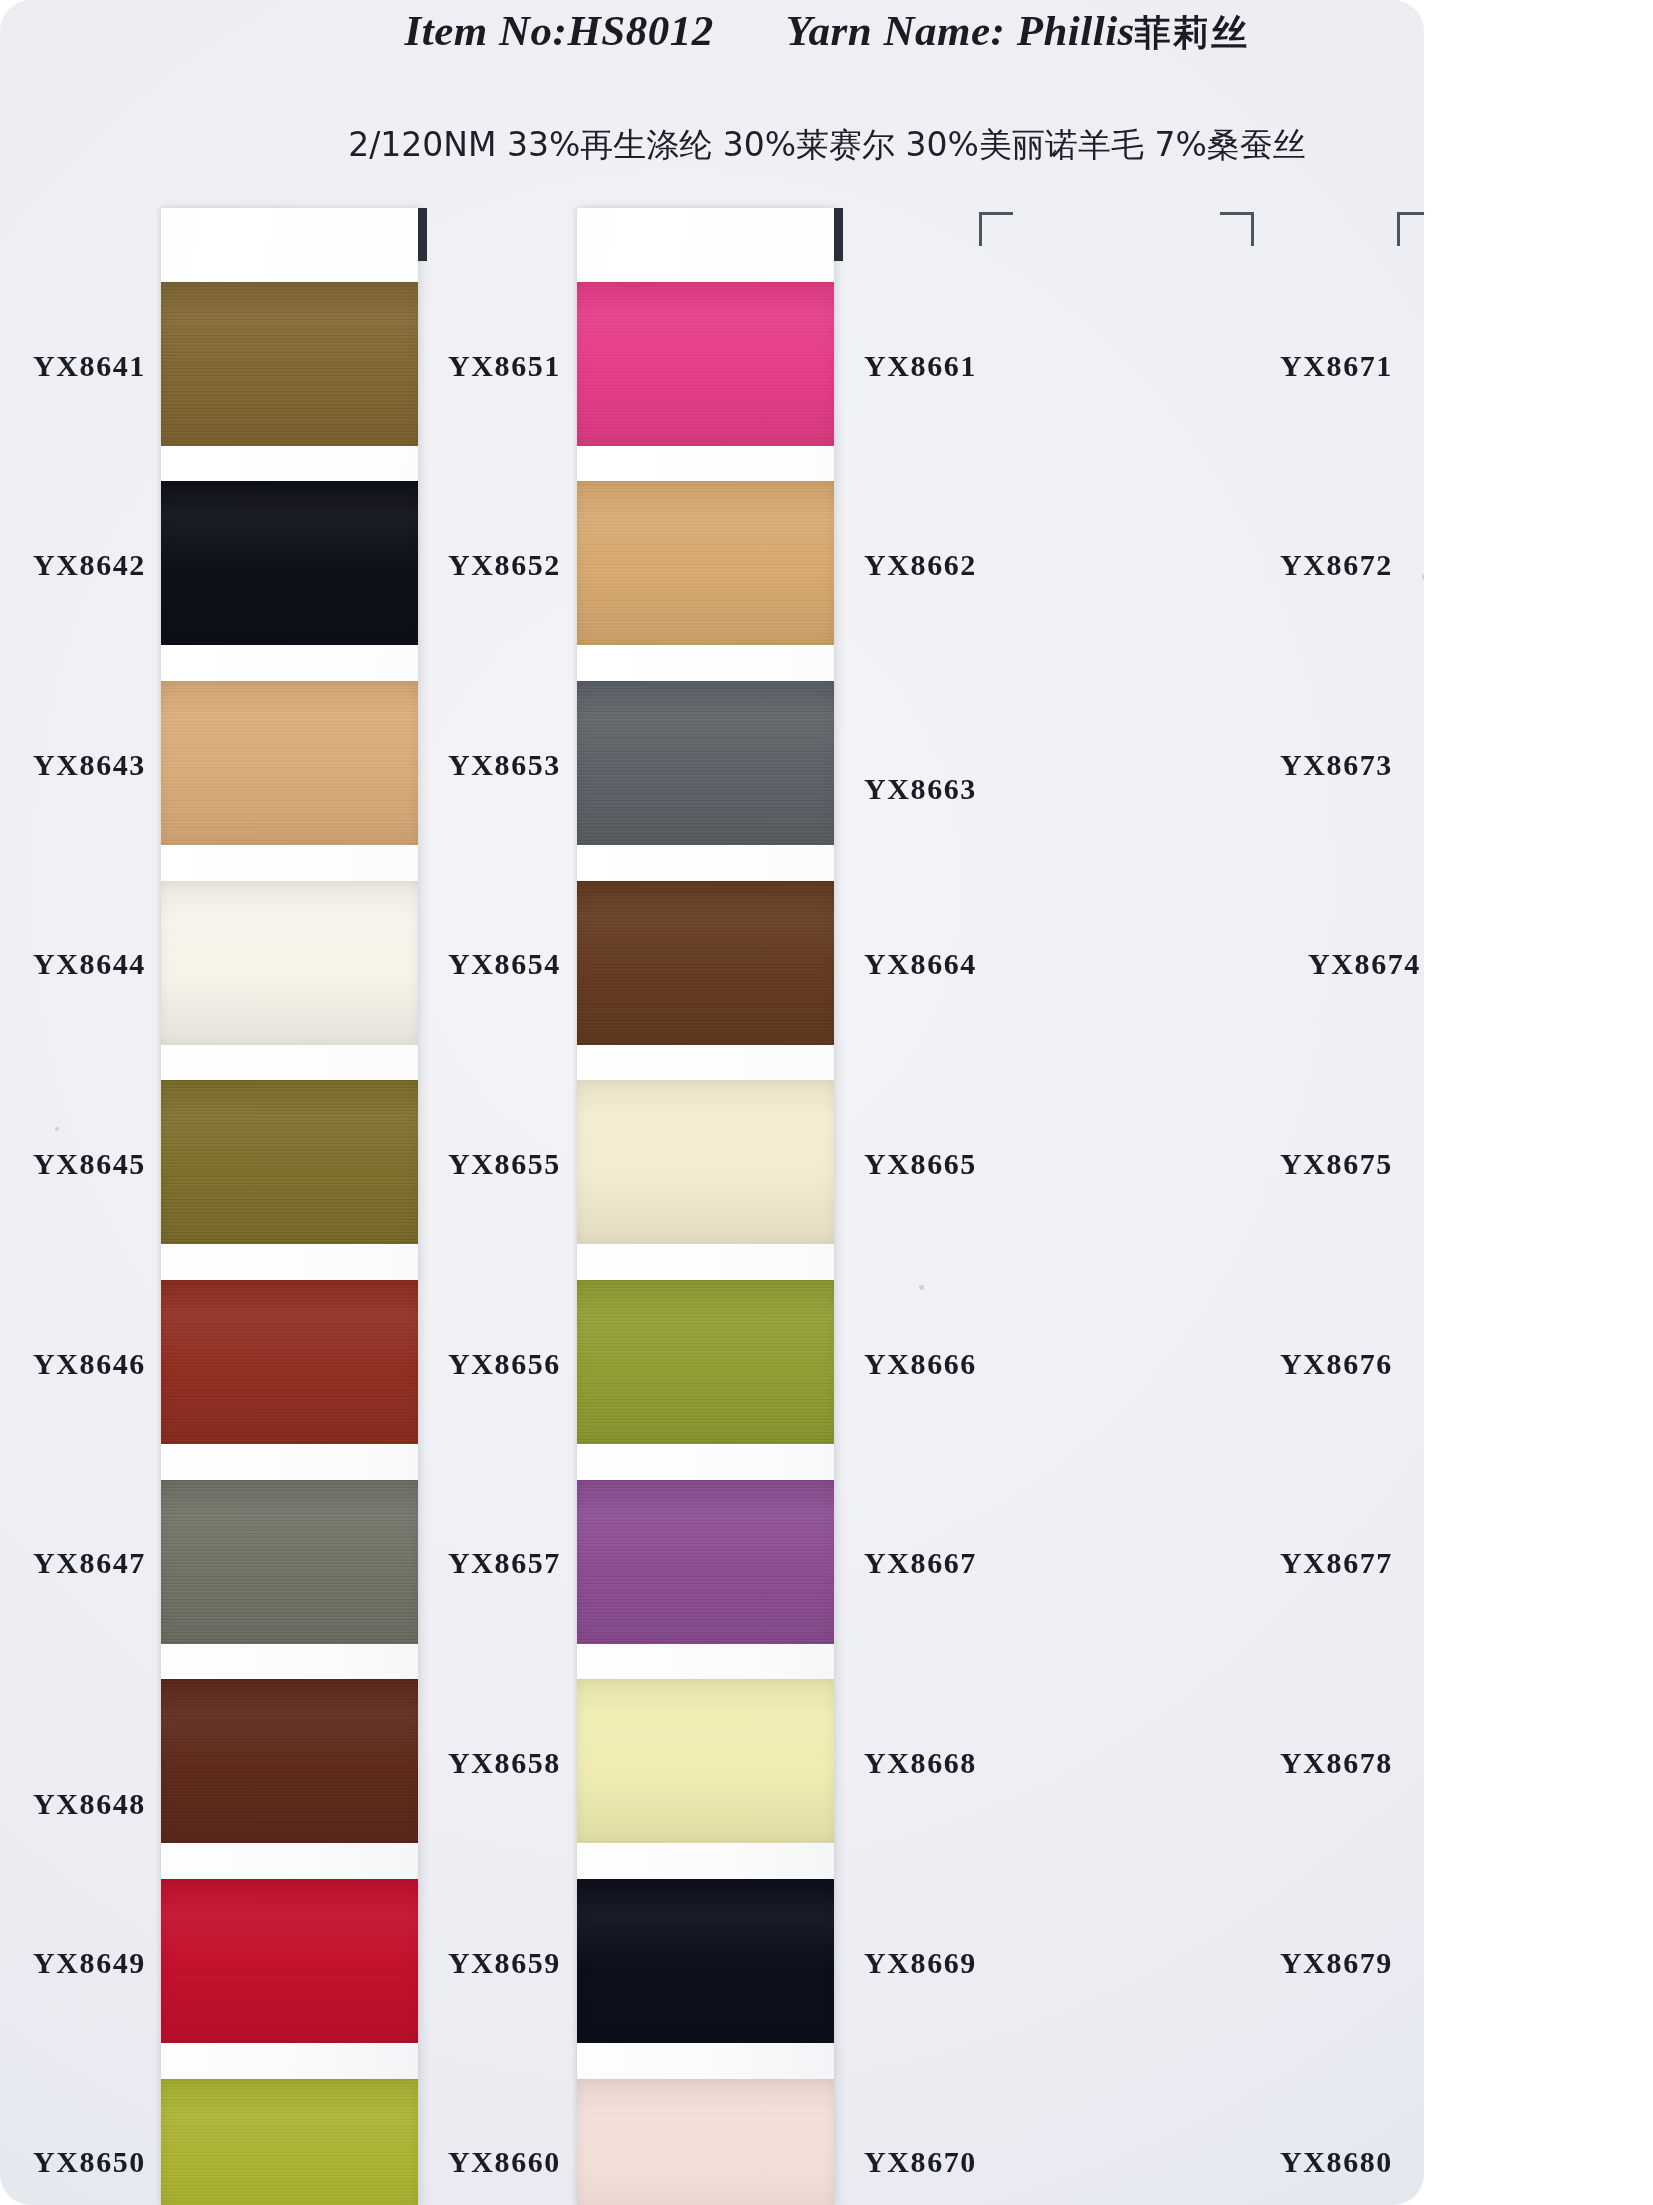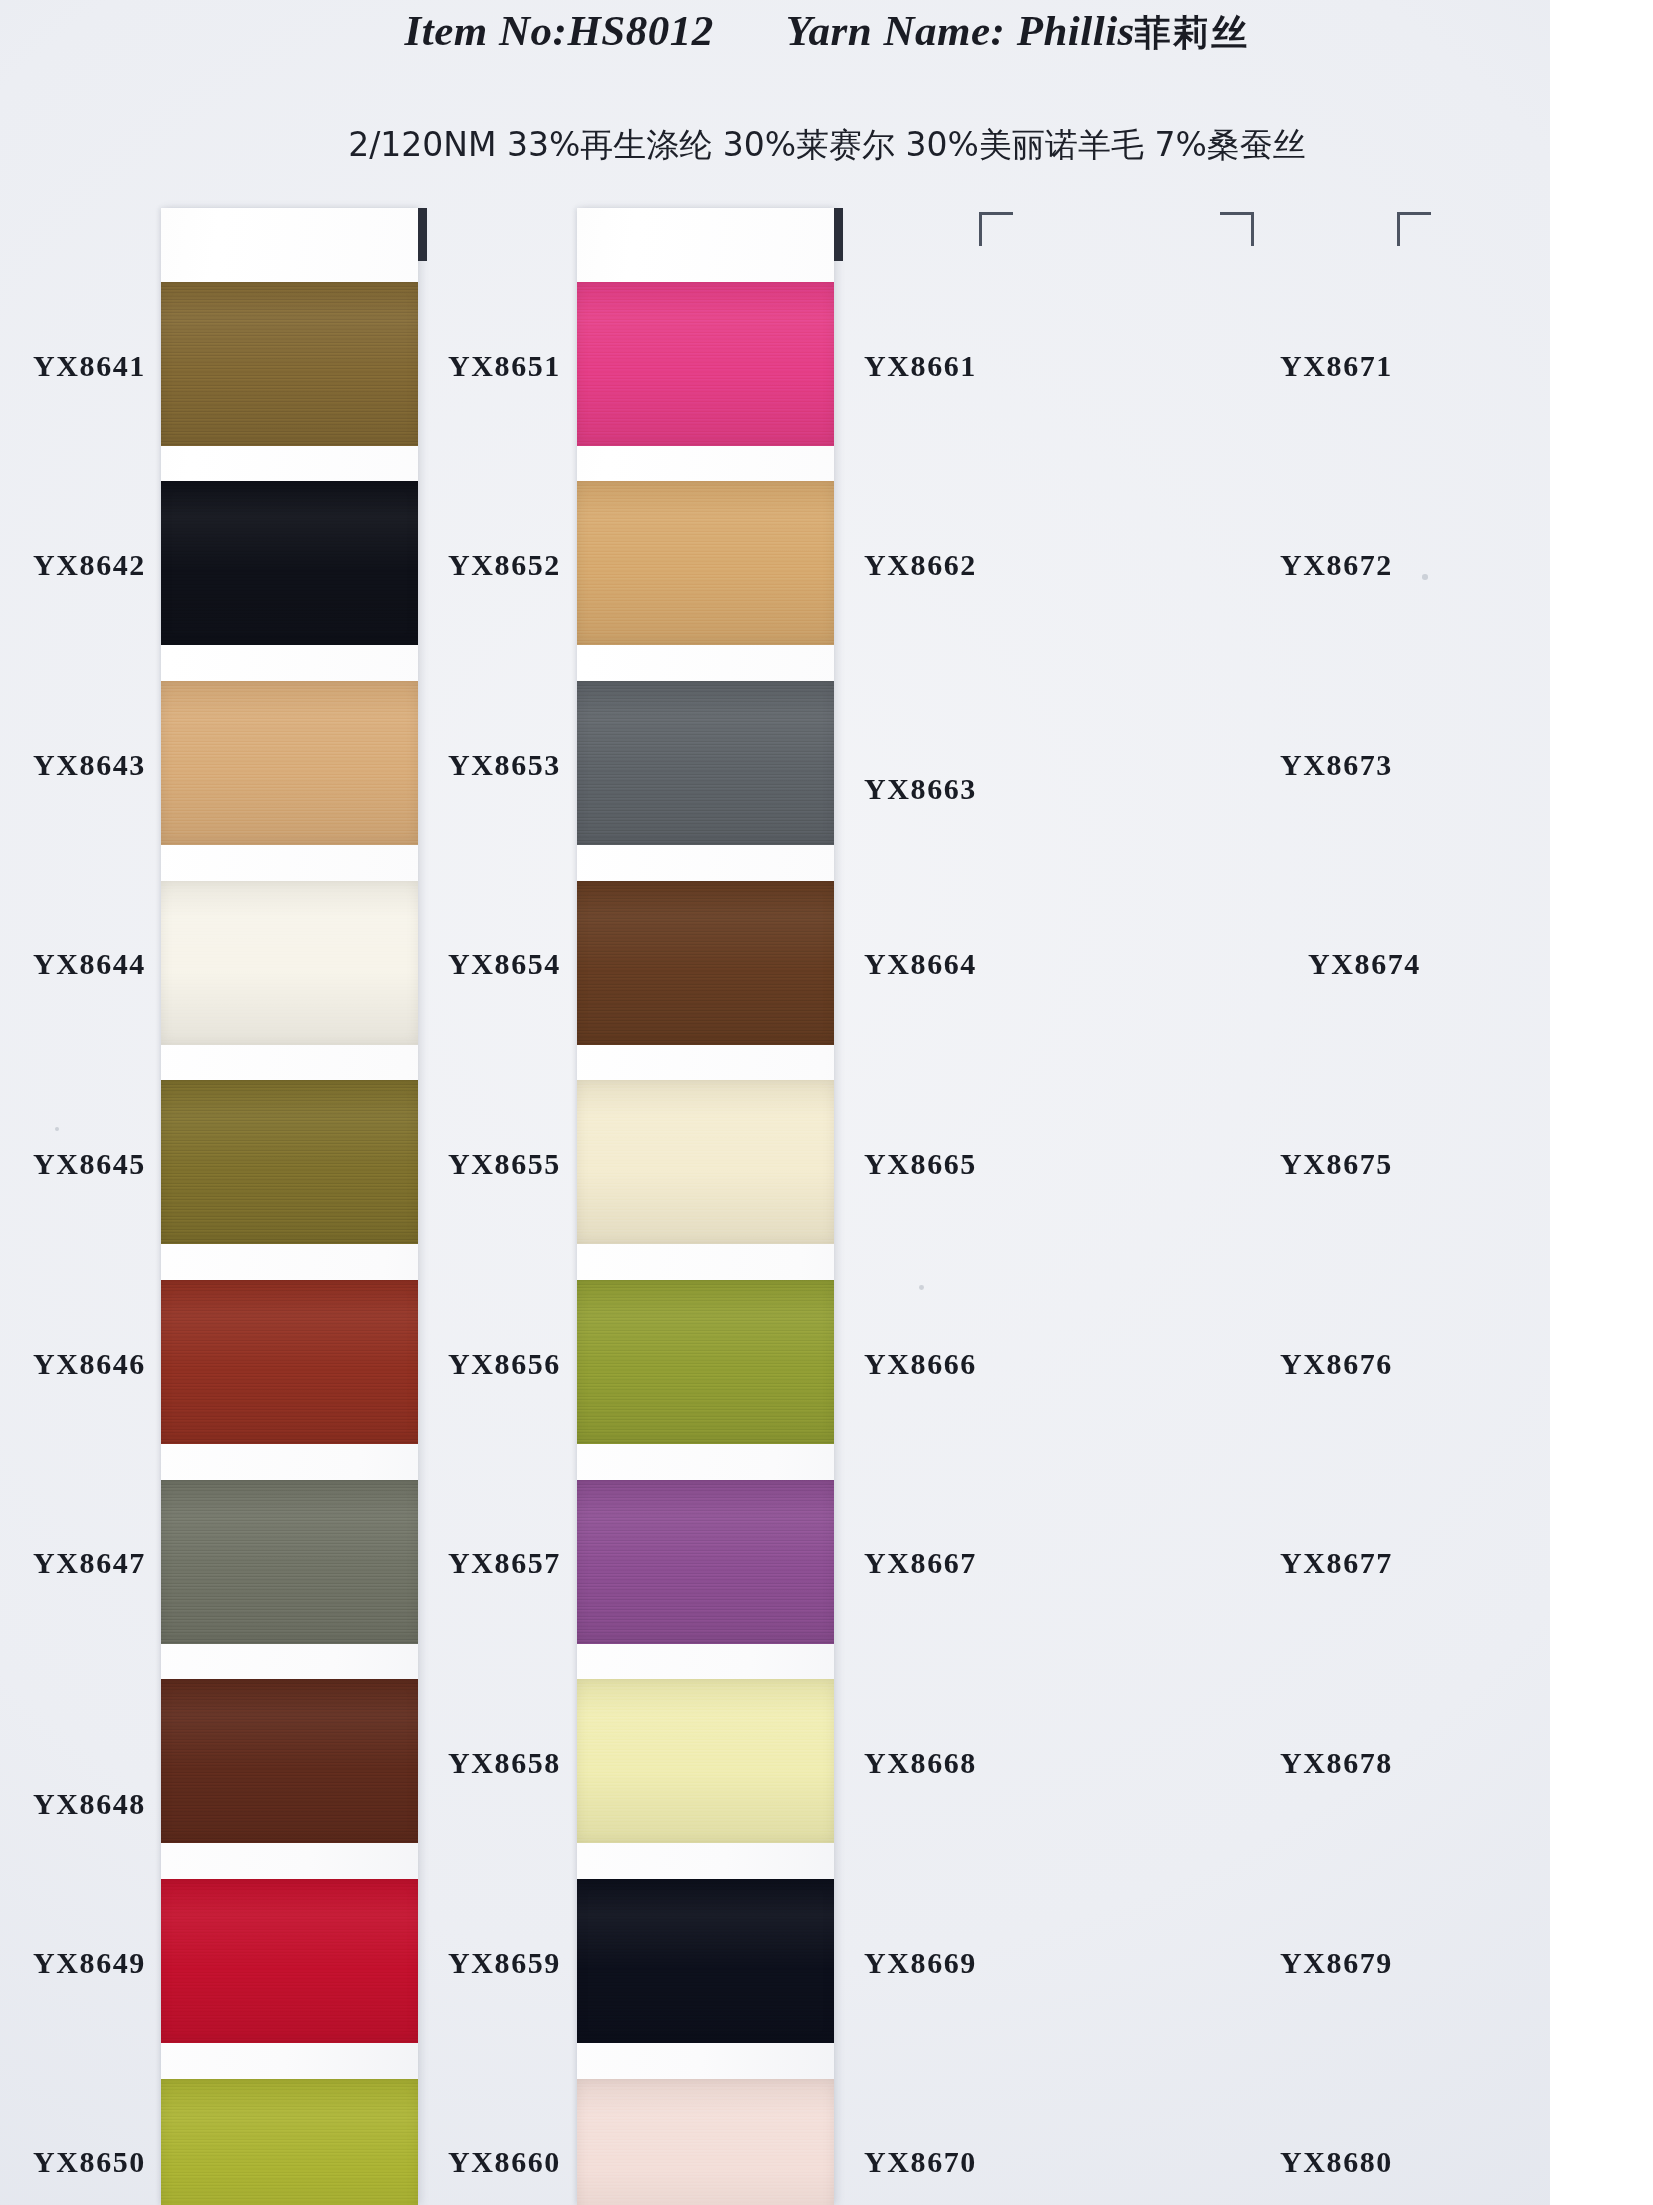--- a/index.html
+++ b/index.html
@@ -5,26 +5,27 @@
   html, body {
     margin: 0;
     padding: 0;
     background: #ffffff;
   }
   body {
     font-family: "Liberation Serif", serif;
   }
   #card {
     position: relative;
-    width: 1550px;
+    width: 1424px;
     height: 2205px;
     
     background:
       radial-gradient(120% 85% at 48% 40%, #f3f4f7 0%, #eceef3 58%, #e4e7ee 84%, #dfe3eb 100%);
     overflow: hidden;
+    border-radius: 31px;
   }
 
   
   #header {
     position: absolute;
     left: 0;
     top: 0;
     width: 1654px;
     height: 186px;
     text-align: center;

